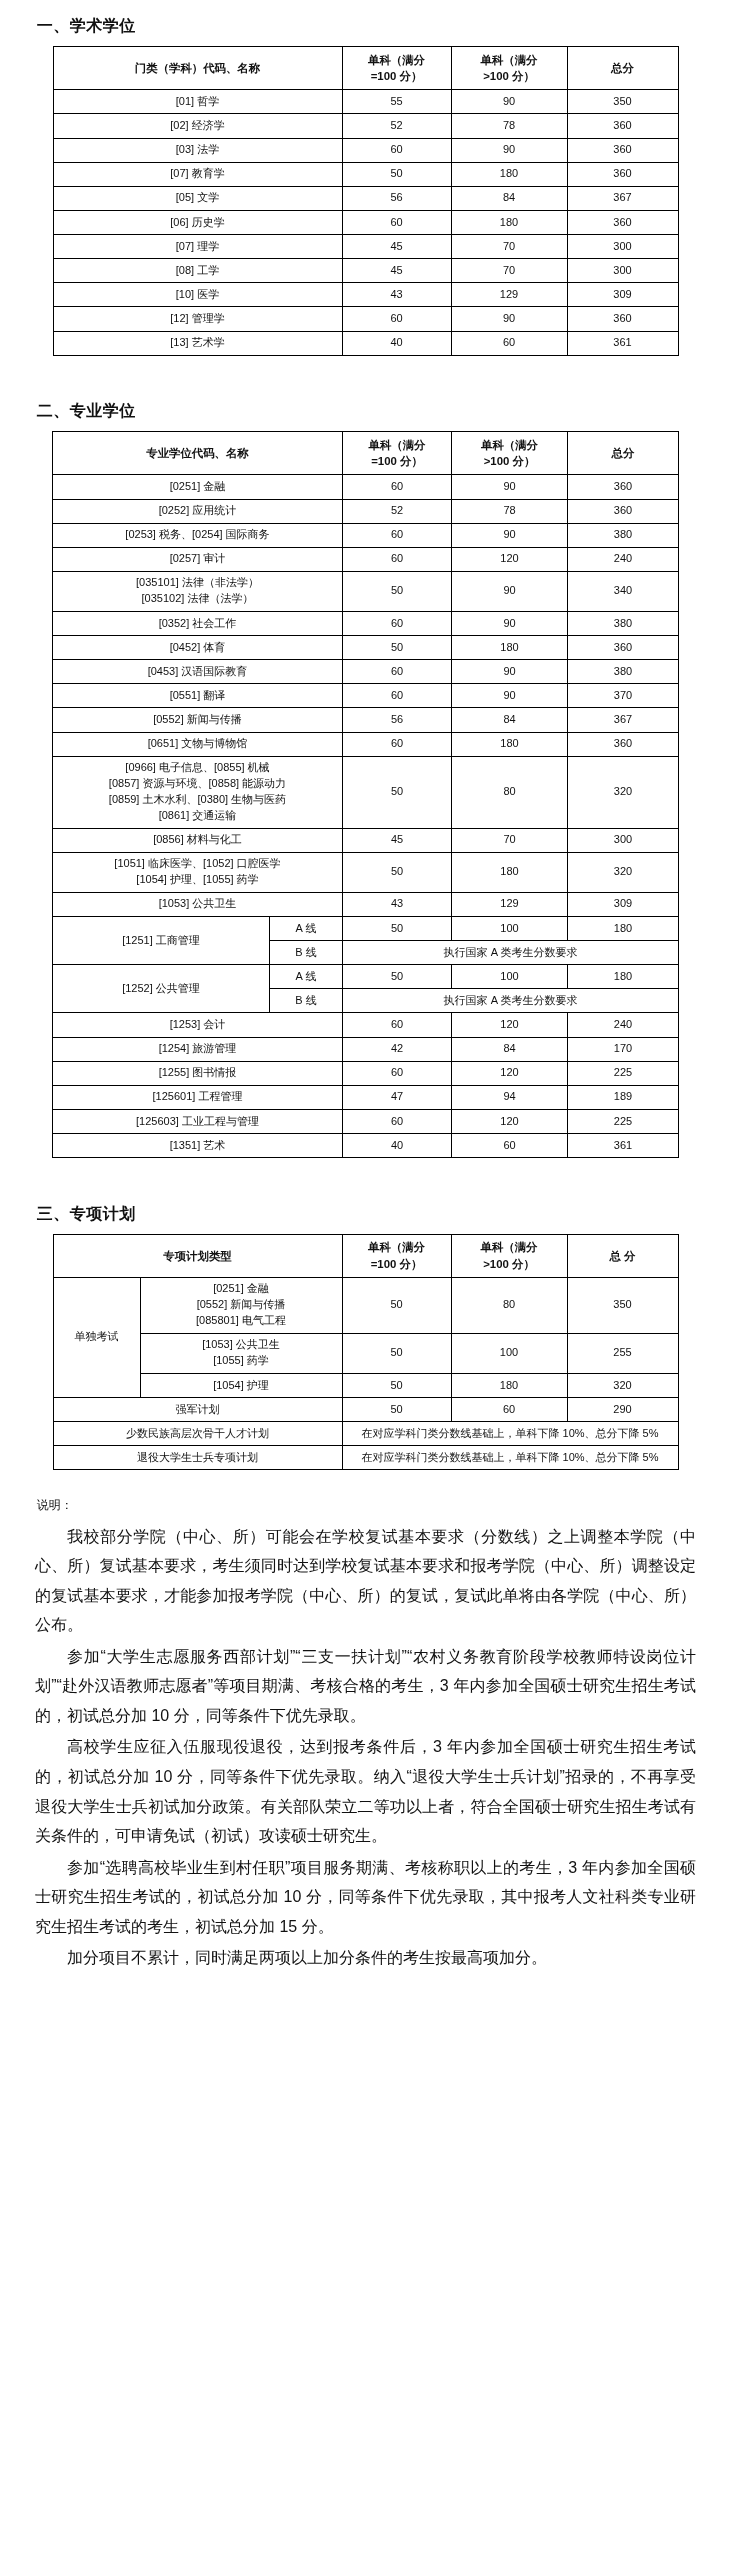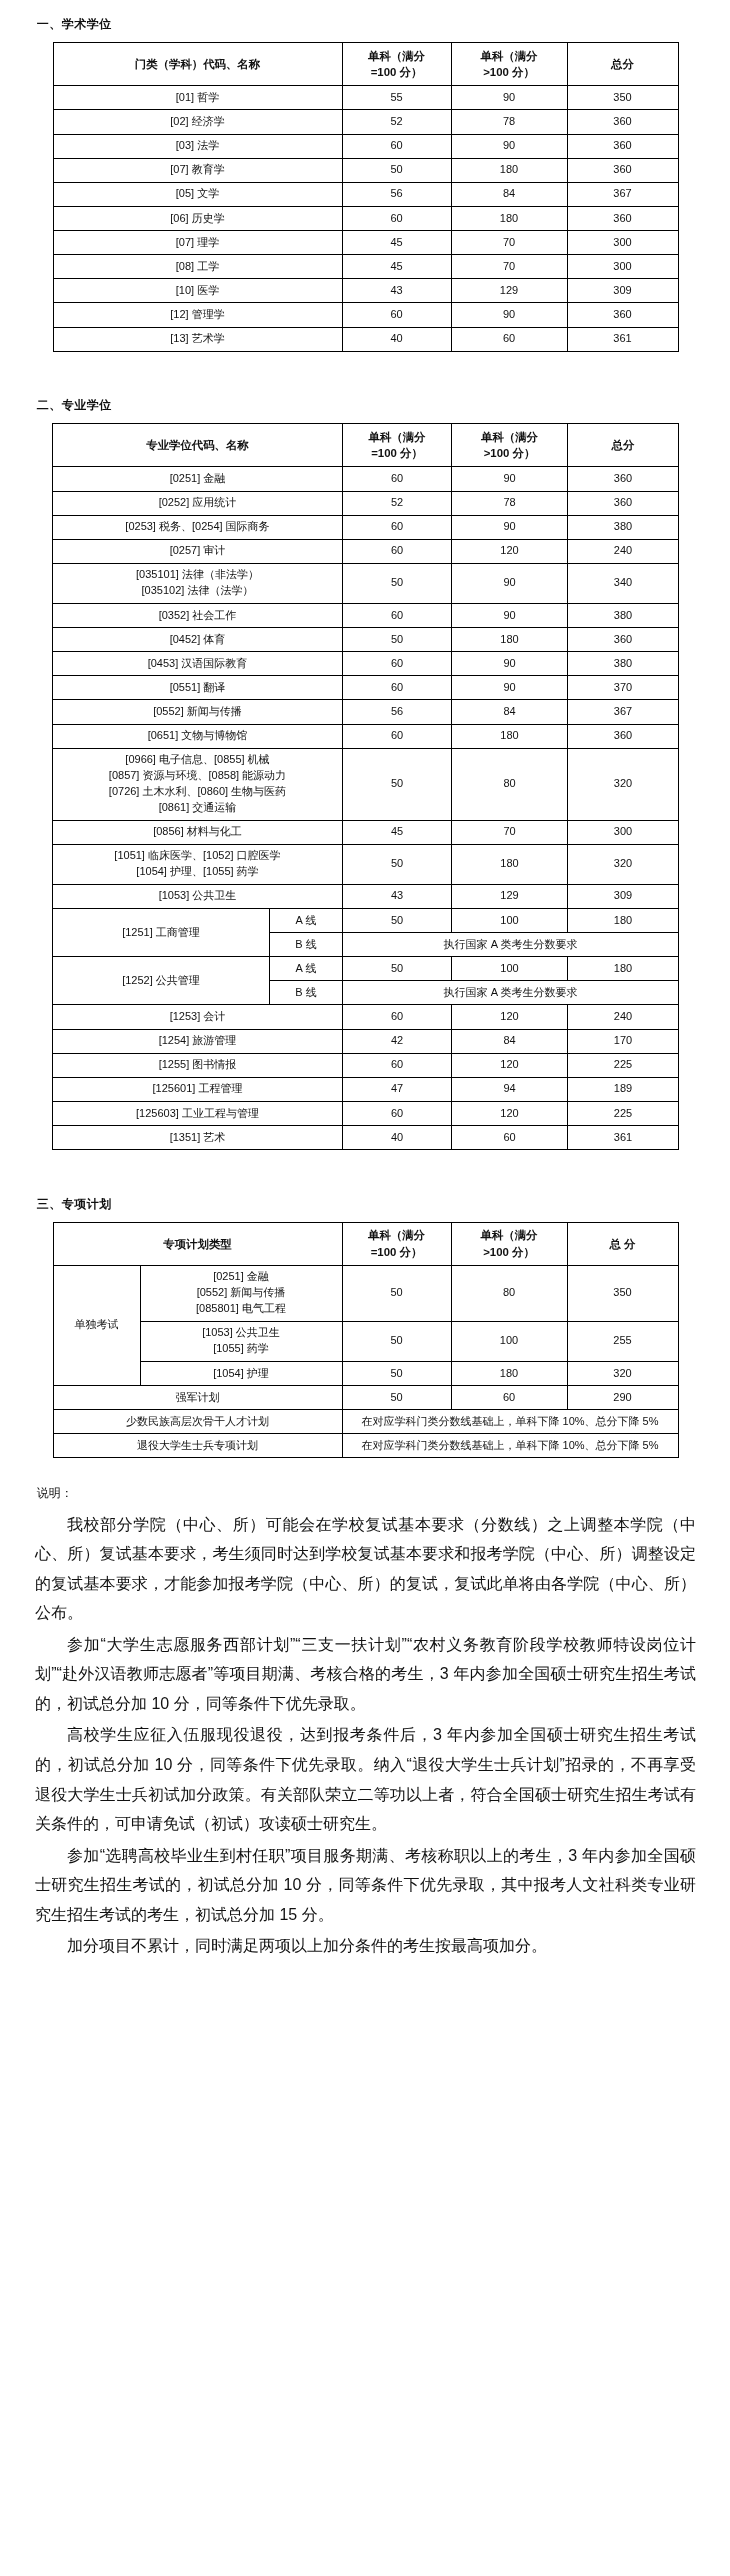--- a/index.html
+++ b/index.html
@@ -11,21 +11,21 @@
     width: 731px;
     font-family: "Liberation Sans", sans-serif;
     color: #111;
     -webkit-font-smoothing: antialiased;
   }
   .page {
     width: 731px;
     padding: 12.7px 35px 24px 35px;
   }
   .section-title {
-    font-size: 12px;
+    font-size: 16px;
     font-weight: bold;
     margin: 14.6px 0 9px 1.8px;
     letter-spacing: 0.5px;
   }
   .section-title.first { margin-top: 3.6px; }
 
   table.grid {
     border-collapse: collapse;
     width: 626px;
     margin: 0 auto;
@@ -269,21 +269,21 @@
         <tr>
           <td class="left" colspan="2">[0651] 文物与博物馆</td>
           <td>60</td>
           <td>180</td>
           <td>360</td>
         </tr>
         <tr>
           <td class="left" colspan="2">
             <div>[0966] 电子信息、[0855] 机械</div>
             <div>[0857] 资源与环境、[0858] 能源动力</div>
-            <div>[0726] 土木水利、[0860] 生物与医药</div>
+            <div>[0859] 土木水利、[0380] 生物与医药</div>
             <div>[0861] 交通运输</div>
           </td>
           <td>50</td>
           <td>80</td>
           <td>320</td>
         </tr>
         <tr>
           <td class="left" colspan="2">[0856] 材料与化工</td>
           <td>45</td>
           <td>70</td>

